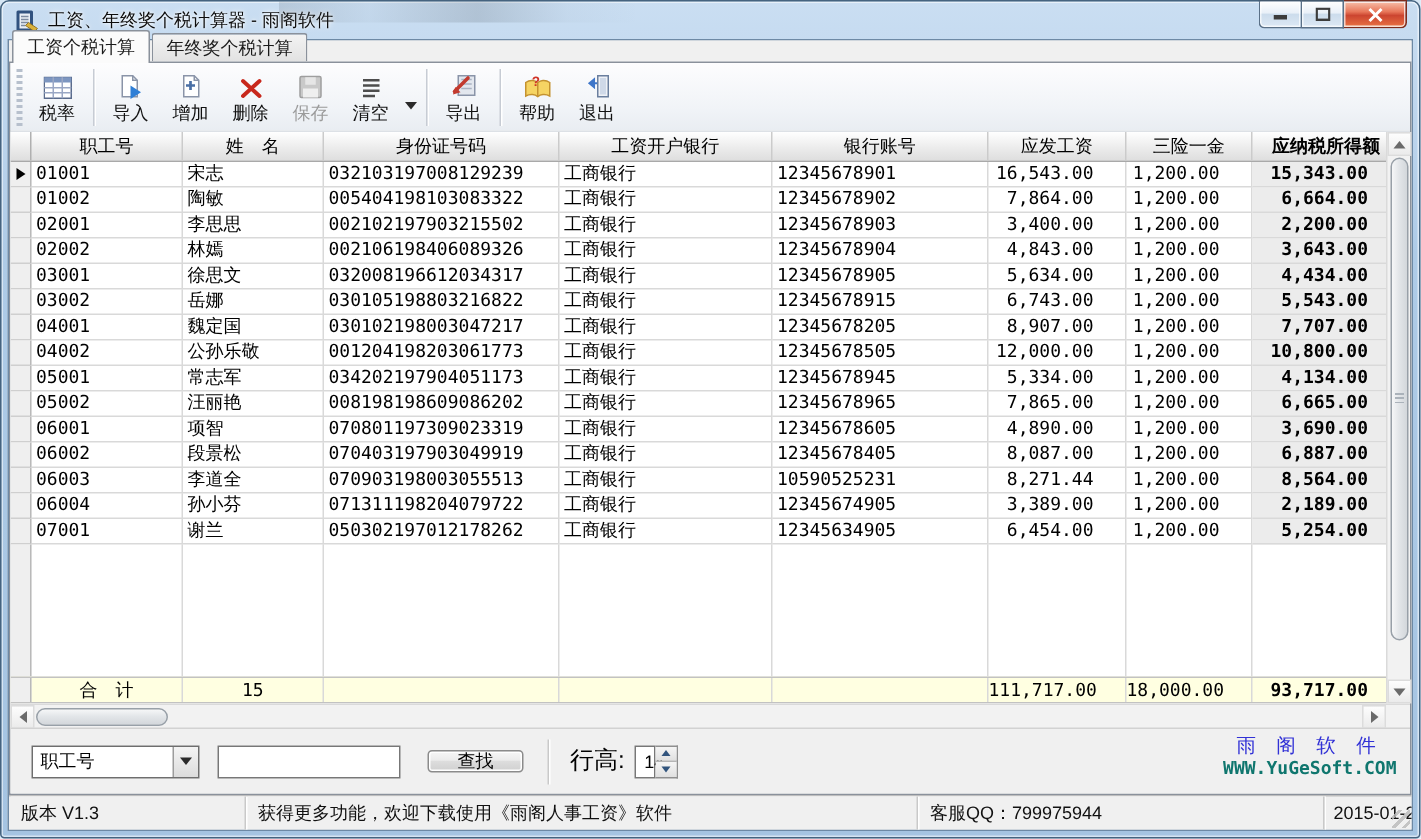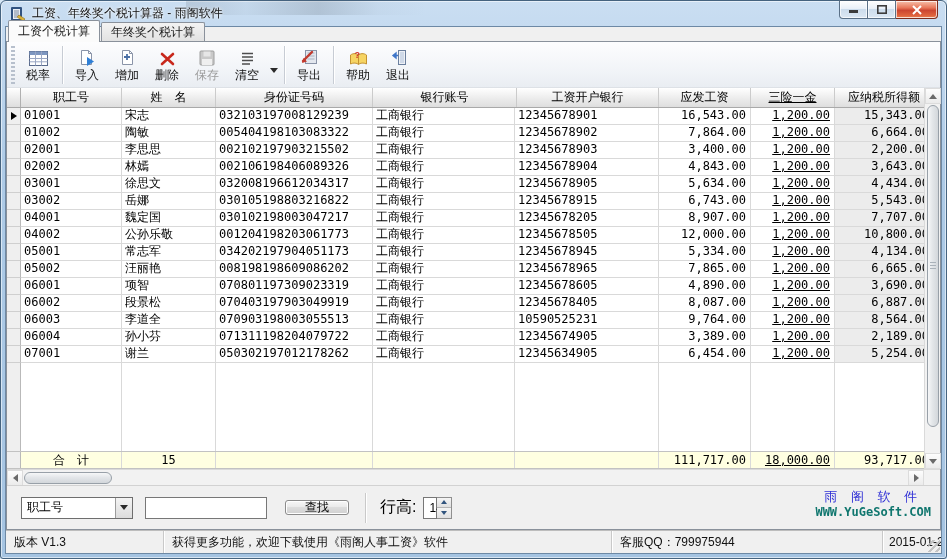--- a/index.html
+++ b/index.html
@@ -73,23 +73,23 @@
   .trow { display:flex; width:923px; height:17px; }
   .cell { border-right:1px solid #d9d9d9; border-bottom:1px solid #d9d9d9;
     font-size:12px; line-height:15px; overflow:hidden; white-space:nowrap; }
   .selcell { width:14px; flex:0 0 14px; background:#efefef; border-right:1px solid #b9b9b9;
     border-bottom:1px solid #cfcfcf; display:flex; align-items:center; justify-content:center; }
   .hsel { width:14px; flex:0 0 14px; border-right:1px solid #b0b0b0; }
   .tri-right { width:0; height:0; border-top:4px solid transparent; border-bottom:4px solid transparent; border-left:6px solid #000; }
 
   .w0{width:101px;flex:0 0 101px;} .w1{width:94px;flex:0 0 94px;} .w2{width:157px;flex:0 0 157px;}
   .w3{width:142px;flex:0 0 142px;} .w4{width:144px;flex:0 0 144px;} .w5{width:92px;flex:0 0 92px;}
-  .w6{width:84px;flex:0 0 84px;text-decoration:underline;} .w7{width:99px;flex:0 0 99px;}
+  .w6{width:84px;flex:0 0 84px;} .w7{width:99px;flex:0 0 99px;font-weight:bold;}
   .al { padding-left:3px; text-align:left; }
-  .ar { padding-right:4px; text-align:right; }
+  .ar { padding-right:21px; text-align:right; }
   .mono { font-family:"DejaVu Sans Mono","Liberation Mono",monospace; font-size:12px; }
   .grayc { background:#ececec; }
 
   .gfiller { flex:1; display:flex; width:923px; }
   .fcell { border-right:1px solid #d9d9d9; height:100%; }
   .fsel { width:14px; flex:0 0 14px; background:#efefef; border-right:1px solid #b9b9b9; }
 
   .gtotal { display:flex; width:923px; height:18px; flex:0 0 auto; background:#ffffe1;
     border-top:1px solid #c2c2c2; border-bottom:1px solid #c2c2c2; }
   .gtotal .cell { border-bottom:none; line-height:17px; }
@@ -310,22 +310,22 @@
 
       <div class="gridwrap">
         <div class="gridtop">
           <div class="gridmain">
             <div class="gridinner">
               <div class="ghead">
                 <div class="hcell hsel"></div>
               <div class="hcell w0">职工号</div>
                   <div class="hcell w1">姓　名</div>
                   <div class="hcell w2">身份证号码</div>
+                  <div class="hcell w3">工资开户银行</div>
                   <div class="hcell w4">银行账号</div>
-                  <div class="hcell w3">工资开户银行</div>
                   <div class="hcell w5">应发工资</div>
                   <div class="hcell w6">三险一金</div>
                   <div class="hcell w7">应纳税所得额</div>
                 </div>
               <div class="gbody">
                   <div class="trow">
                     <div class="selcell">
                       <span class="tri-right"></span>
                     </div>
                     <div class="cell w0 al mono">01001</div>
@@ -458,21 +458,21 @@
                     <div class="cell w6 ar mono">1,200.00</div>
                     <div class="cell w7 ar mono grayc">6,887.00</div>
                   </div>
                   <div class="trow">
                     <div class="selcell"></div>
                     <div class="cell w0 al mono">06003</div>
                     <div class="cell w1 al">李道全</div>
                     <div class="cell w2 al mono">070903198003055513</div>
                     <div class="cell w3 al">工商银行</div>
                     <div class="cell w4 al mono">10590525231</div>
-                    <div class="cell w5 ar mono">9,764.00</div>
+                    <div class="cell w5 ar mono">8,271.44</div>
                     <div class="cell w6 ar mono">1,200.00</div>
                     <div class="cell w7 ar mono grayc">8,564.00</div>
                   </div>
                   <div class="trow">
                     <div class="selcell"></div>
                     <div class="cell w0 al mono">06004</div>
                     <div class="cell w1 al">孙小芬</div>
                     <div class="cell w2 al mono">071311198204079722</div>
                     <div class="cell w3 al">工商银行</div>
                     <div class="cell w4 al mono">12345674905</div>

